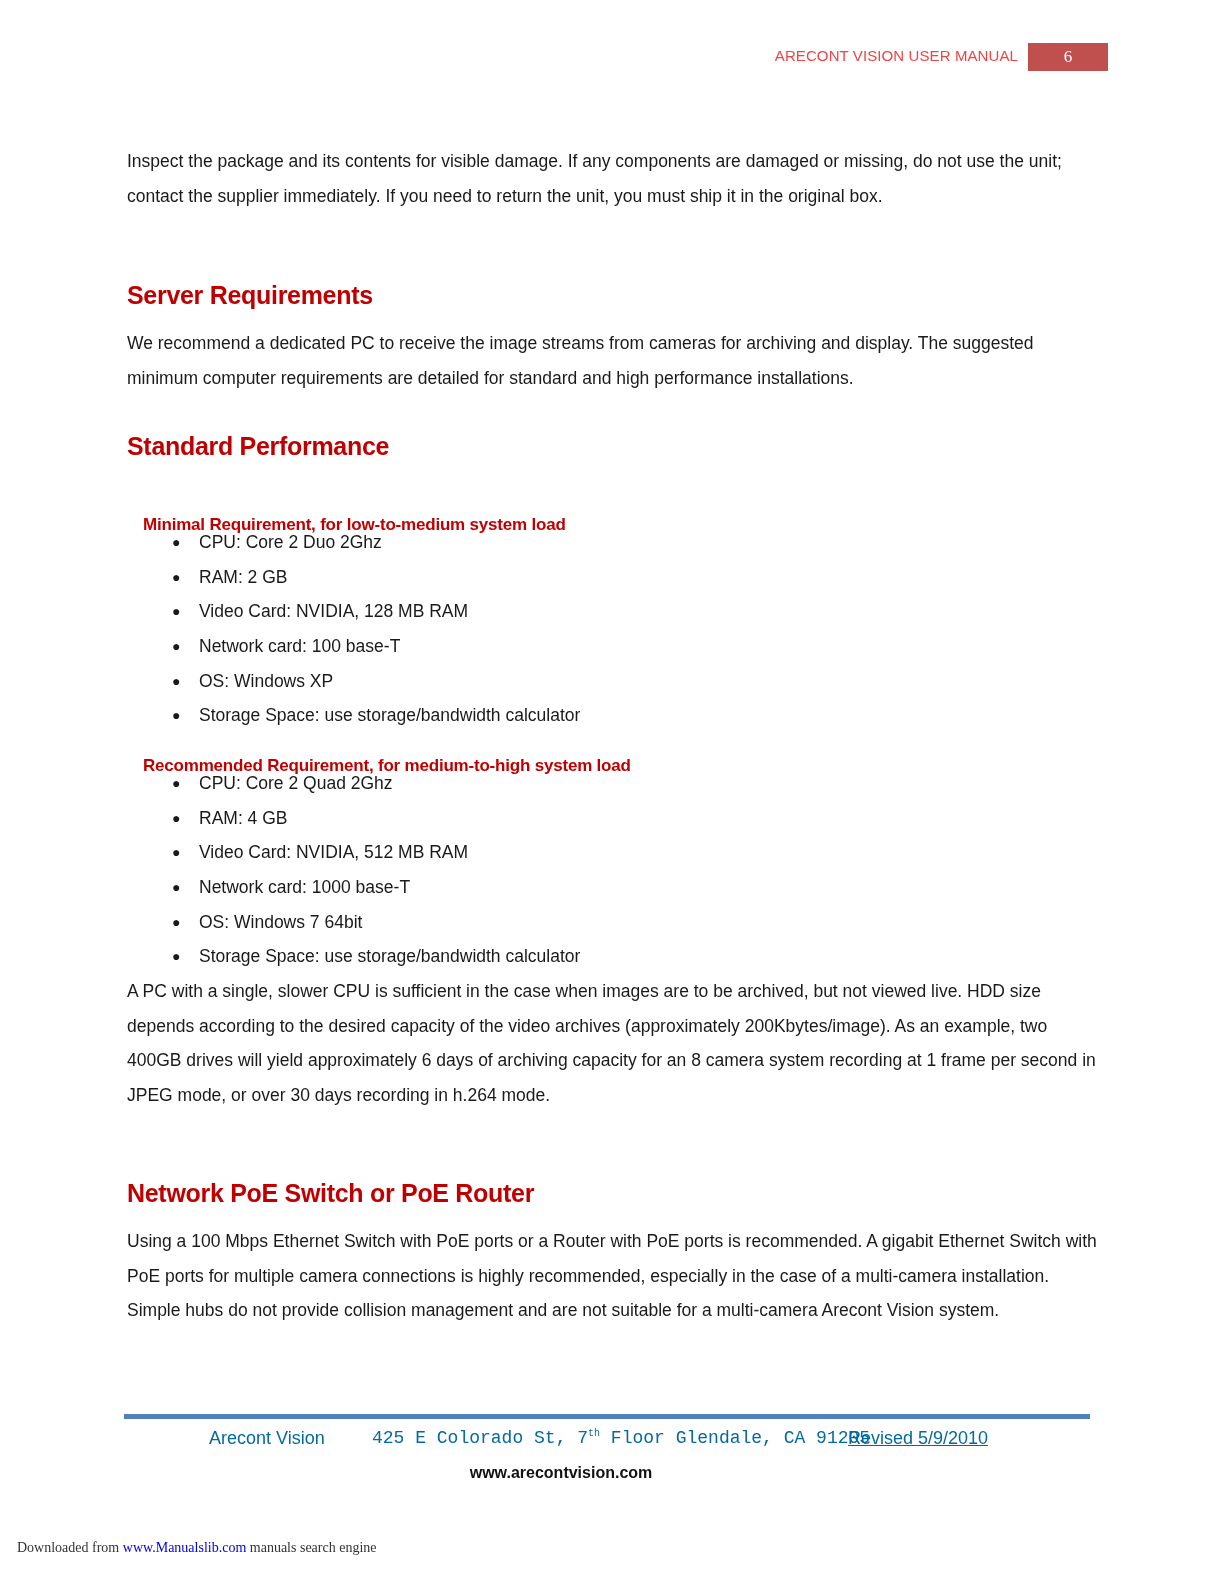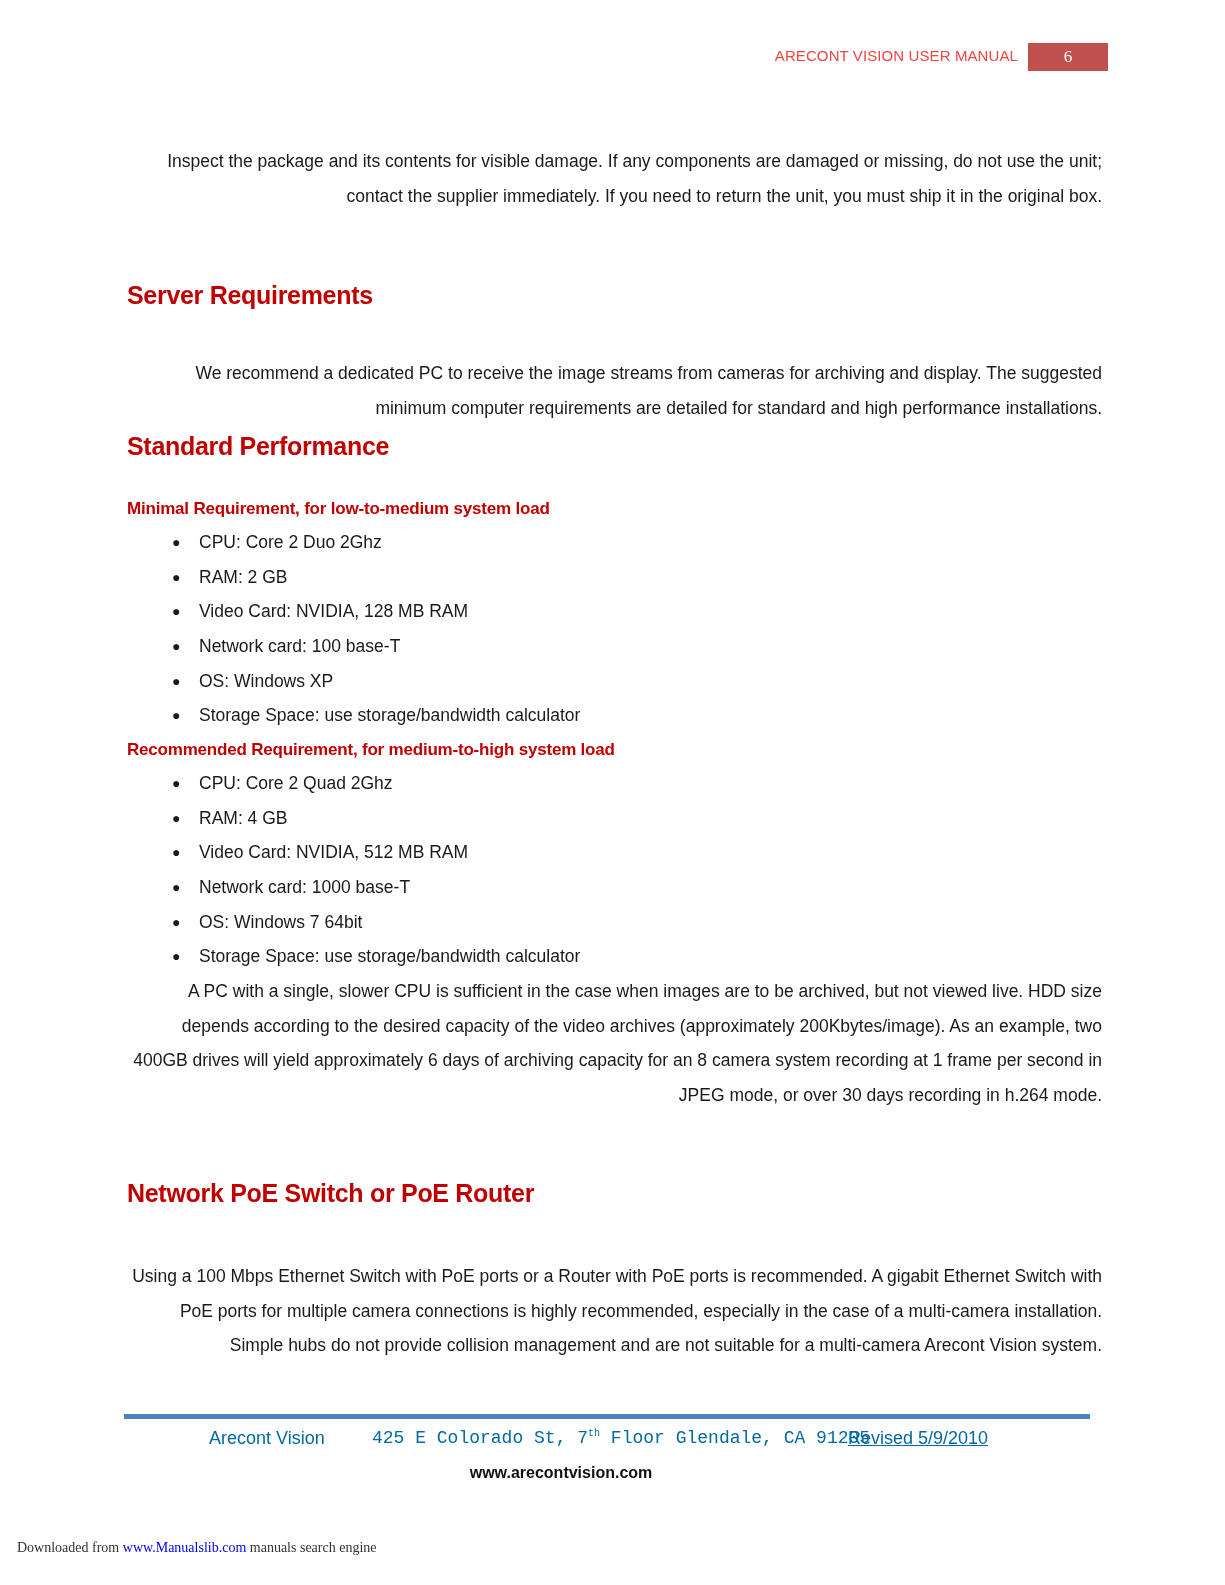--- a/index.html
+++ b/index.html
@@ -5,24 +5,24 @@
   html, body { margin: 0; padding: 0; background: #ffffff; }
   body { width: 1225px; height: 1585px; position: relative; overflow: hidden;
          font-family: "Liberation Sans", sans-serif; color: #1a1a1a; }
   .header-title { position: absolute; left: 700px; top: 47px; width: 318px; text-align: right;
                   font-size: 15px; color: #ef4444; letter-spacing: 0.1px; }
   .page-num { position: absolute; left: 1028px; top: 43px; width: 80px; height: 28px;
               background: #c0504d; color: #fff; text-align: center; line-height: 28px;
               font-family: "Liberation Serif", serif; font-size: 17px; }
   .content { position: absolute; left: 127px; top: 0; width: 975px; }
   p.body { position: absolute; left: 0; width: 975px; margin: 0; font-size: 17.5px;
-           line-height: 34.5px; color: #1a1a1a; text-align: right; }
+           line-height: 34.5px; color: #1a1a1a; }
   h2.sec { position: absolute; left: 0; margin: 0; color: #c00000; font-size: 25px;
            font-weight: bold; letter-spacing: -0.3px; }
-  h3.sub { position: absolute; left: 0; margin: 0; color: #c00000; font-size: 17px;
+  h3.sub { position: absolute; left: 0; margin: 16px; color: #c00000; font-size: 17px;
            font-weight: bold; letter-spacing: -0.2px; }
   ul.req { position: absolute; left: 0; margin: 0; padding: 0; list-style: none; width: 900px; }
   ul.req li { position: relative; height: 34.7px; line-height: 34.7px; font-size: 17.5px;
               padding-left: 72px; color: #1a1a1a; }
   ul.req li .bullet { position: absolute; left: 45px; top: 0; font-size: 14px; }
   .rule { position: absolute; left: 124px; top: 1414px; width: 966px; height: 5px; background: #4f81bd; }
   .footer-line { position: absolute; top: 1428px; font-size: 18px; color: #0369a1; }
   .footer-url { position: absolute; left: 0; width: 1122px; top: 1464px; text-align: center;
                 font-size: 16px; font-weight: bold; color: #111; }
   .dl-note { position: absolute; left: 17px; top: 1540px; font-family: "Liberation Serif", serif;
@@ -35,21 +35,21 @@
 
 <div>
   <div class="header-title">ARECONT VISION USER MANUAL</div>
   <div class="page-num">6</div>
 </div>
 
 <div class="content">
   <p class="body" style="top:144px;">Inspect the package and its contents for visible damage.  If any components are damaged or missing, do not use the unit; contact the supplier immediately.  If you need to return the unit, you must ship it in the original box.</p>
 
   <h2 class="sec" style="top:281px;">Server Requirements</h2>
-  <p class="body" style="top:326px;margin-top:30px;">We recommend a dedicated PC to receive the image streams from cameras for archiving and display.  The suggested minimum computer requirements are detailed for standard and high performance installations.</p>
+  <p class="body" style="top:326px;">We recommend a dedicated PC to receive the image streams from cameras for archiving and display.  The suggested minimum computer requirements are detailed for standard and high performance installations.</p>
 
   <h2 class="sec" style="top:432px;">Standard Performance</h2>
   <h3 class="sub" style="top:499px;">Minimal Requirement, for low-to-medium system load</h3>
   <ul class="req" style="top:525px;">
     <li><span class="bullet">●</span><span>CPU: Core 2 Duo 2Ghz</span></li>
     <li><span class="bullet">●</span><span>RAM: 2 GB</span></li>
     <li><span class="bullet">●</span><span>Video Card: NVIDIA, 128 MB RAM</span></li>
     <li><span class="bullet">●</span><span>Network card: 100 base-T</span></li>
     <li><span class="bullet">●</span><span>OS: Windows XP</span></li>
     <li><span class="bullet">●</span><span>Storage Space: use storage/bandwidth calculator</span></li>
@@ -61,21 +61,21 @@
     <li><span class="bullet">●</span><span>RAM: 4 GB</span></li>
     <li><span class="bullet">●</span><span>Video Card: NVIDIA, 512 MB RAM</span></li>
     <li><span class="bullet">●</span><span>Network card: 1000 base-T</span></li>
     <li><span class="bullet">●</span><span>OS: Windows 7 64bit</span></li>
     <li><span class="bullet">●</span><span>Storage Space: use storage/bandwidth calculator</span></li>
   </ul>
 
   <p class="body" style="top:974px;">A PC with a single, slower CPU is sufficient in the case when images are to be archived, but not viewed live. HDD size depends according to the desired capacity of the video archives (approximately 200Kbytes/image). As an example, two 400GB drives will yield approximately 6 days of archiving capacity for an 8 camera system recording at 1 frame per second in JPEG mode, or over 30 days recording in h.264 mode.</p>
 
   <h2 class="sec" style="top:1179px;">Network PoE Switch or PoE Router</h2>
-  <p class="body" style="top:1224px;margin-top:35px;">Using a 100 Mbps Ethernet Switch with PoE ports or a Router with PoE ports is recommended. A gigabit Ethernet Switch with PoE ports for multiple camera connections is highly recommended, especially in the case of a multi-camera installation.  Simple hubs do not provide collision management and are not suitable for a multi-camera Arecont Vision system.</p>
+  <p class="body" style="top:1224px;">Using a 100 Mbps Ethernet Switch with PoE ports or a Router with PoE ports is recommended. A gigabit Ethernet Switch with PoE ports for multiple camera connections is highly recommended, especially in the case of a multi-camera installation.  Simple hubs do not provide collision management and are not suitable for a multi-camera Arecont Vision system.</p>
 </div>
 
 <div class="rule"></div>
 <div class="footer-line" style="left:209px;">Arecont Vision</div>
 <div class="footer-line" style="left:372px;font-family:Liberation Mono, monospace;"><span>425 E Colorado St, 7</span><sup>th</sup><span> Floor Glendale, CA 91205</span></div>
 <div class="footer-line" style="left:848px;text-decoration:underline;">Revised 5/9/2010</div>
 <div class="footer-url">www.arecontvision.com</div>
 
 <div class="dl-note"><span>Downloaded from </span><a>www.Manualslib.com</a><span>  manuals search engine</span></div>
 

